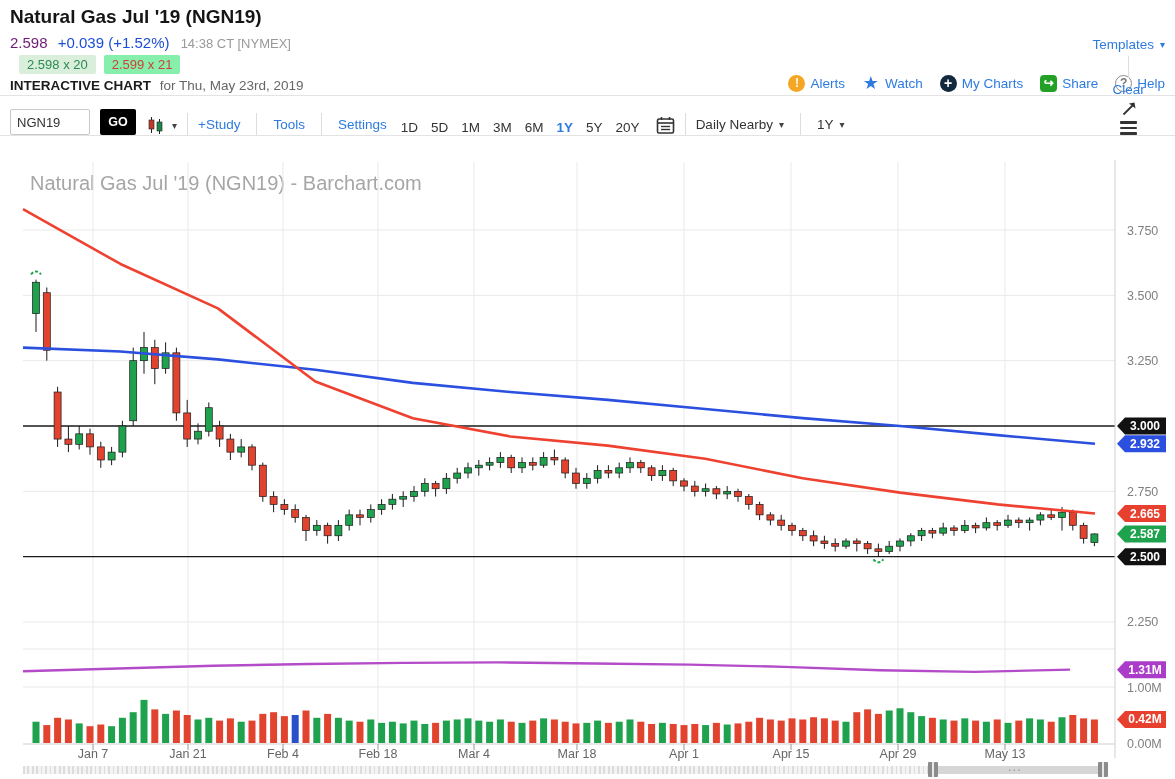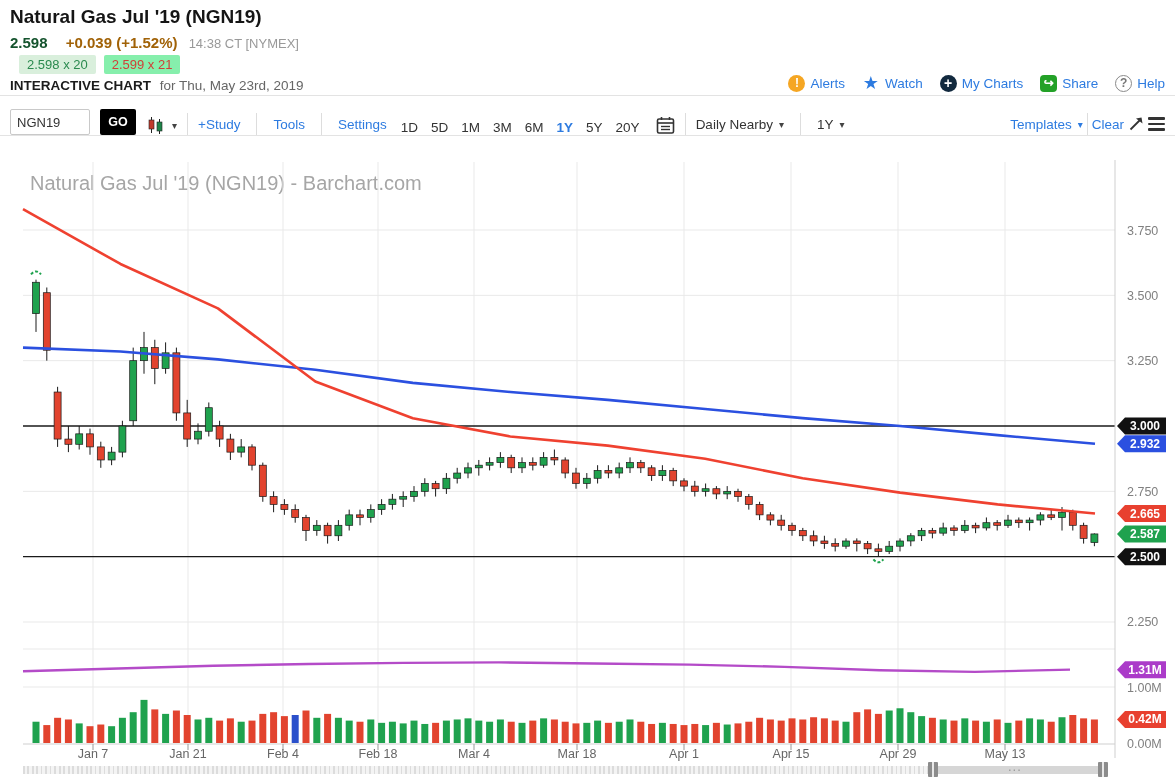--- a/index.html
+++ b/index.html
@@ -1,22 +1,22 @@
 <!DOCTYPE html>
 <html><head>
 <meta charset="utf-8">
 <style>
   html,body{margin:0;padding:0;background:#fff;}
   .page{position:relative;width:1175px;height:779px;background:#fff;overflow:hidden;
         font-family:"Liberation Sans",sans-serif;color:#222;}
   
   .title{position:absolute;left:10px;top:6px;font-size:19px;font-weight:700;color:#151515;}
   .quote-row{position:absolute;left:10px;top:34px;font-size:15px;white-space:nowrap;}
-  .quote-last{font-weight:700;color:#14532d;}
-  .quote-change{font-weight:700;color:#a16207;margin-left:14px;}
+  .quote-last{font-weight:400;color:#701a75;}
+  .quote-change{font-weight:400;color:#1d4ed8;margin-left:6px;}
   .quote-time{font-size:13px;color:#999;margin-left:7px;font-weight:400;}
   .badge-row{position:absolute;left:10px;top:55px;display:flex;gap:8px;font-size:13px;padding-left:9px;}
   .bid-badge{background:#d9efdc;color:#2b8a4f;padding:2px 8px;border-radius:2px;}
   .ask-badge{background:#86efac;color:#d04038;padding:2px 8px;border-radius:2px;}
   .ic-row{position:absolute;left:10px;top:78px;font-size:13.5px;white-space:nowrap;}
   .ic-label{font-weight:700;color:#1b1b1b;}
   .ic-date{color:#666;margin-left:5px;}
   .header-links{position:absolute;right:10px;top:74px;display:flex;align-items:center;gap:17px;}
   .hlink{display:flex;align-items:center;gap:5px;font-size:13.5px;color:#2d7be0;cursor:pointer;}
   .cicon{width:17px;height:17px;border-radius:50%;display:flex;align-items:center;justify-content:center;
@@ -35,21 +35,21 @@
   .go-btn{height:26px;width:36px;background:#000000;color:#fff;border:none;border-radius:2px;
           font-weight:700;font-size:12.5px;cursor:pointer;}
   .tb-sep{width:1px;height:22px;background:#ddd;}
   .tb-link{color:#2d7be0;cursor:pointer;}
   .links-group,.freq-group{display:flex;align-items:center;gap:16px;}
   .ranges{display:flex;align-items:center;gap:13px;color:#333;margin-left:4px;}
   .rng{cursor:pointer;}
   .rng.active{color:#2d7be0;font-weight:700;}
   .drop{display:flex;align-items:center;gap:6px;color:#333;cursor:pointer;}
   .caret{font-size:10px;color:#444;}
-  .tb-right{margin-left:auto;display:flex;align-items:center;gap:4px;}
+  .tb-right{margin-left:auto;display:flex;align-items:center;gap:4px;flex-direction:column;}
   .burger{display:flex;flex-direction:column;gap:3px;cursor:pointer;}
   .burger div{width:17px;height:2.6px;background:#333;border-radius:1px;}
   .icon-svg{display:block;}
   
   .ohlc{position:absolute;left:20px;top:139px;font-size:13px;color:#333;white-space:nowrap;}
   .ohlc b{color:#222;}
   .ohlc .sym{font-size:14px;font-weight:700;margin-right:4px;}
   
   .chart-svg{position:absolute;left:0;top:160px;}
   

